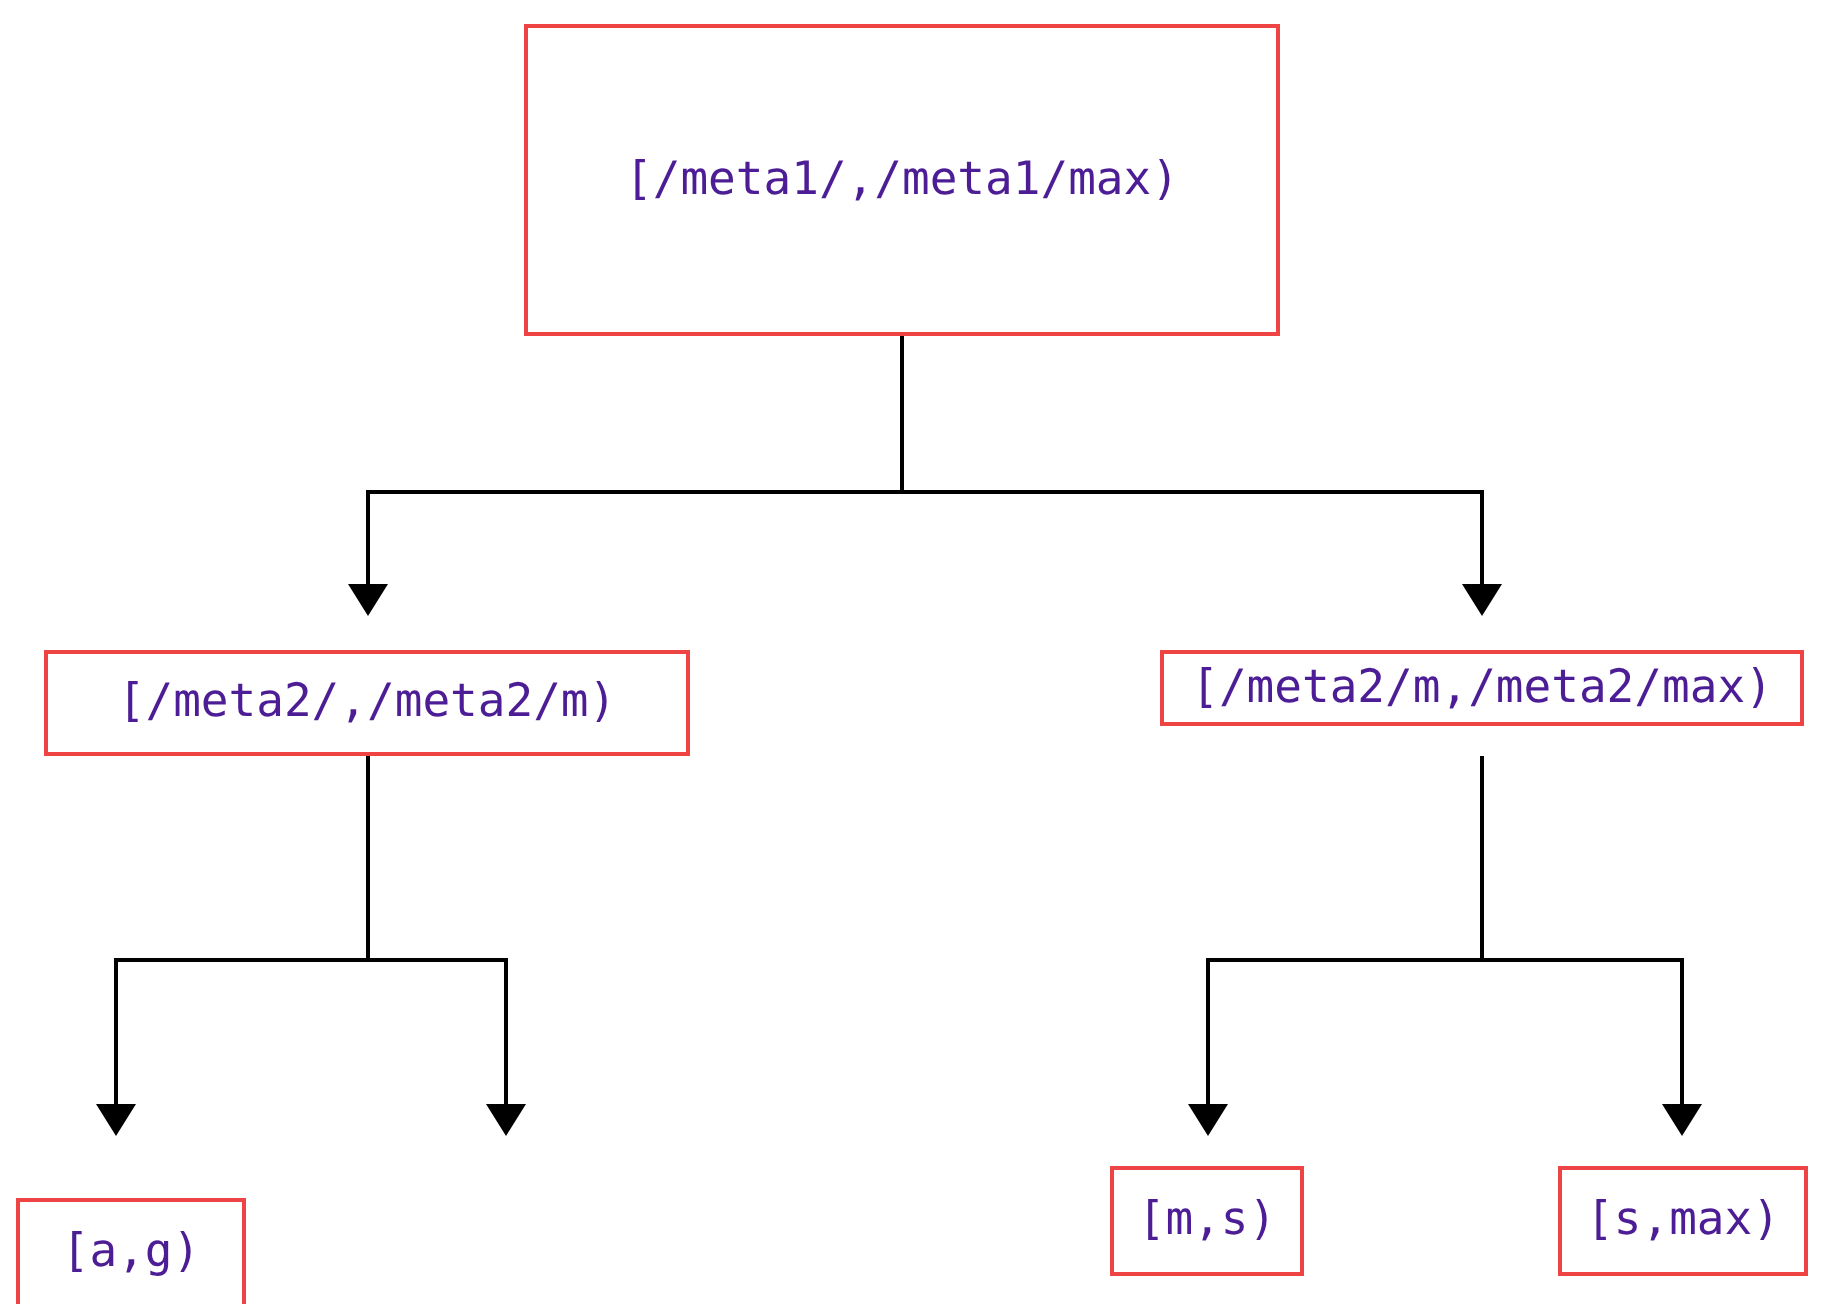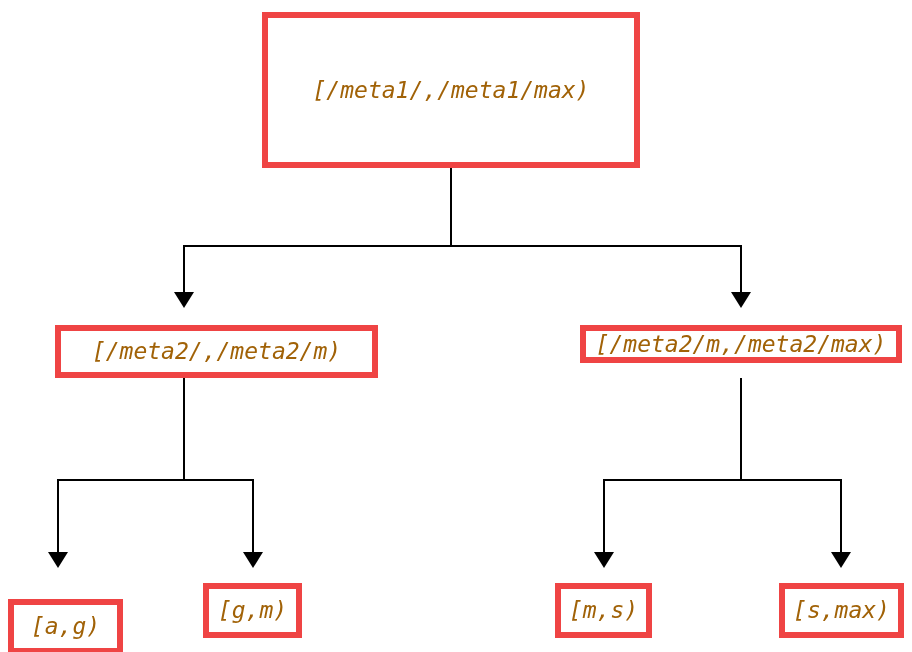--- a/index.html
+++ b/index.html
@@ -18,33 +18,32 @@
   #edges {
     position: absolute;
     left: 0;
     top: 0;
     width: 912px;
     height: 652px;
   }
   .node {
     position: absolute;
     box-sizing: border-box;
-    border: 6px solid #ef4444;
+    border: 2px solid #ef4444;
     background: #ffffff;
-    color: #a16207;
+    color: #4c1d95;
     display: flex;
     align-items: center;
     justify-content: center;
     font-size: 23px;
     line-height: 1;
     white-space: nowrap;
-    font-style: italic;
   }
   #node-root  { left: 262px; top: 12px;  width: 378px; height: 156px; }
-  #node-left  { left: 22px;  top: 325px; width: 323px; height: 53px; margin-left: 33px; }
+  #node-left  { left: 22px;  top: 325px; width: 323px; height: 53px; }
   #node-right { left: 580px; top: 325px; width: 322px; height: 38px; }
   #leaf-ag    { left: 8px;   top: 599px; width: 115px;  height: 55px; }
   #leaf-gm    { left: 203px; top: 583px; width: 99px;  height: 55px; }
   #leaf-ms    { left: 555px; top: 583px; width: 97px;  height: 55px; }
   #leaf-smax  { left: 779px; top: 583px; width: 125px; height: 55px; }
   .edge {
     fill: none;
     stroke: #000000;
     stroke-width: 2;
   }
@@ -77,19 +76,18 @@
   </svg>
 
   <div class="node" id="node-root">[/meta1/,/meta1/max)</div>
 
   <div class="node" id="node-left">[/meta2/,/meta2/m)</div>
 
   <div class="node" id="node-right">[/meta2/m,/meta2/max)</div>
 
   <div class="node" id="leaf-ag">[a,g)</div>
 
-  <div class="node" id="leaf-gm">[g,m)</div>
 
   <div class="node" id="leaf-smax">[s,max)</div>
 
   <div class="node" id="leaf-ms">[m,s)</div>
 
 </div>
 
 </body></html>

